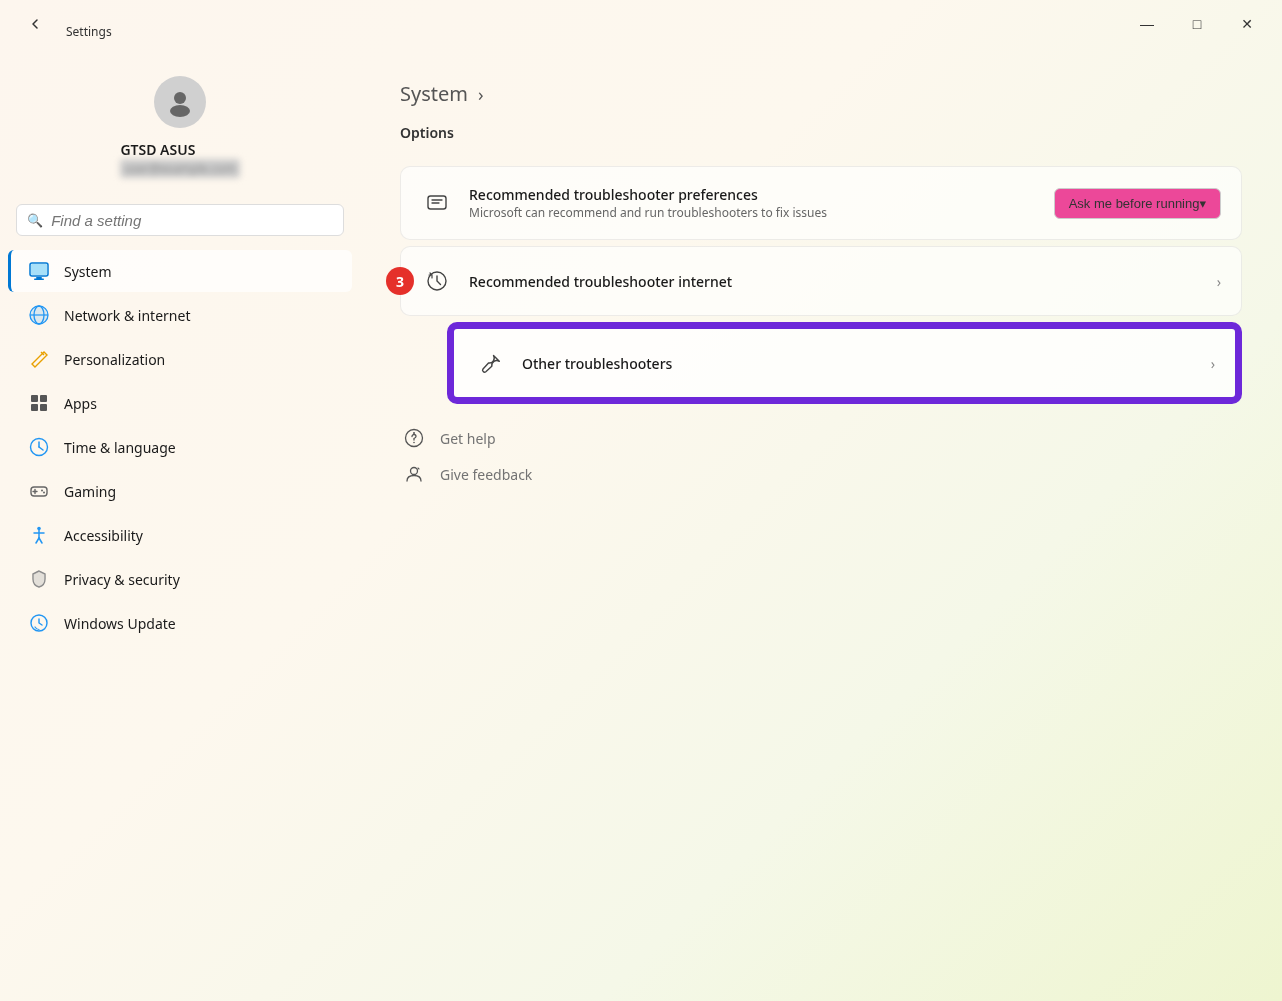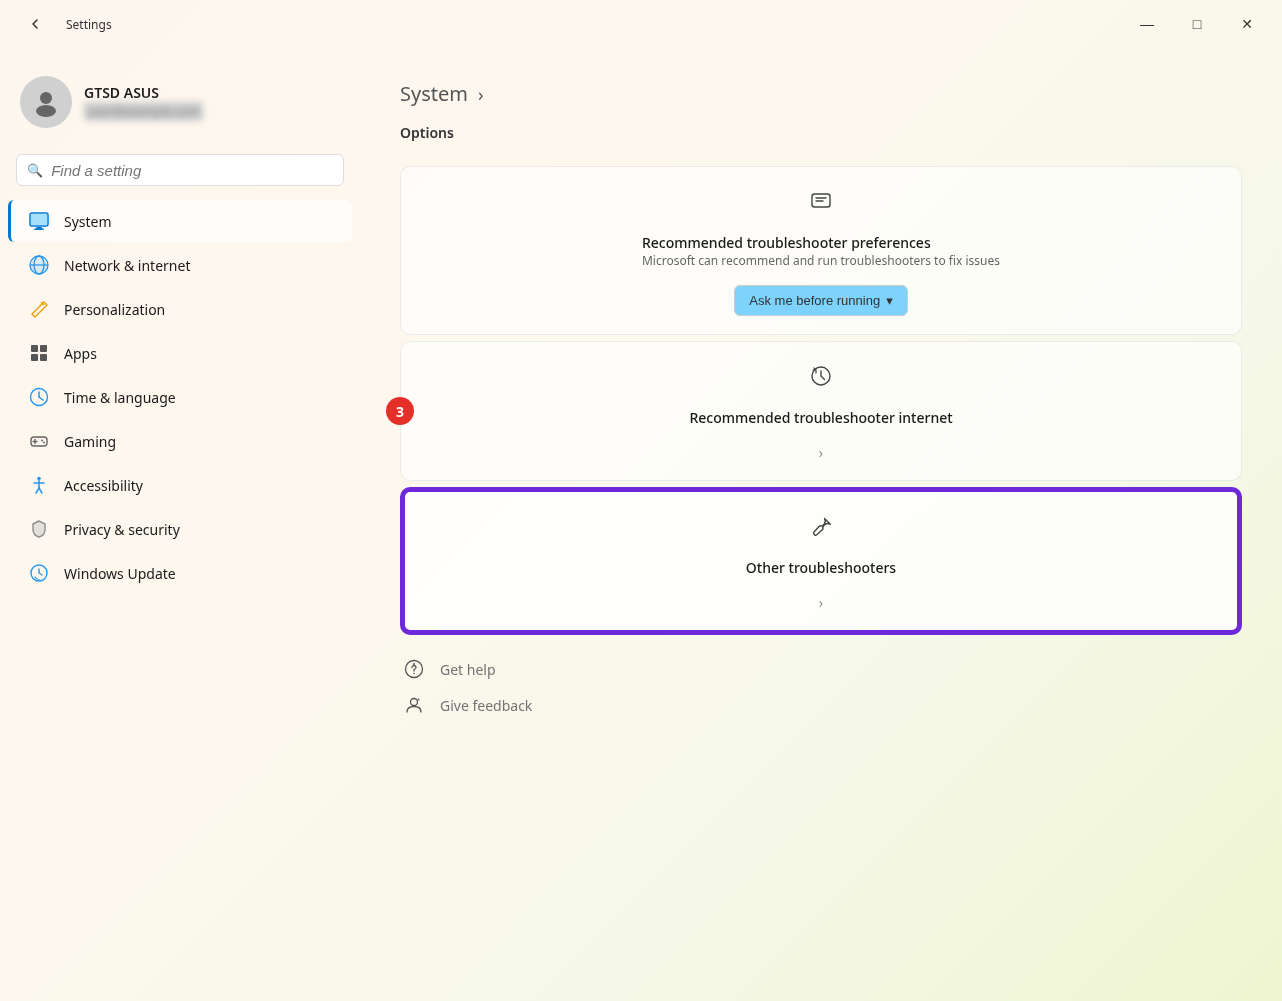--- a/index.html
+++ b/index.html
@@ -15,21 +15,21 @@
     .titlebar {
       height: 48px;
       display: flex;
       align-items: center;
       justify-content: space-between;
       padding: 0 12px;
       background: transparent;
     }
     .titlebar-left {
       display: flex;
-      align-items: center;
+      align-items: flex-end;
       gap: 8px;
     }
     .titlebar-title {
       font-size: 12px;
       color: #333;
     }
     .titlebar-controls {
       display: flex;
       gap: 4px;
     }
@@ -61,20 +61,21 @@
       display: flex;
       flex-direction: column;
       gap: 2px;
       overflow-y: auto;
     }
     .user-section {
       display: flex;
       align-items: center;
       gap: 12px;
       padding: 12px 20px 20px 20px;
+      flex-direction: column;
     }
     .avatar {
       width: 52px;
       height: 52px;
       border-radius: 50%;
       background: #d0d0d0;
       display: flex;
       align-items: center;
       justify-content: center;
       color: #666;
@@ -189,21 +190,20 @@
       border: 1px solid rgba(0,0,0,0.07);
       overflow: hidden;
     }
     .card-row {
       display: flex;
       align-items: center;
       padding: 18px 20px;
       gap: 16px;
       cursor: pointer;
       transition: background 0.15s;
-      flex-direction: column;
     }
     .card-row:not(:last-child) {
       border-bottom: 1px solid rgba(0,0,0,0.06);
     }
     .card-icon {
       width: 32px;
       height: 32px;
       display: flex;
       align-items: center;
       justify-content: center;
@@ -225,38 +225,39 @@
       margin-top: 0;
     }
     .card-action {
       display: flex;
       align-items: center;
       gap: 8px;
     }
     .dropdown-btn {
       display: flex;
       align-items: center;
-      gap: 6px;
+      gap: 0;
       padding: 7px 14px;
       border: 1px solid #ccc;
       border-radius: 6px;
-      background: #7dd3fc;
+      background: #ec4899;
       font-size: 13px;
       cursor: pointer;
       color: #333;
     }
     .chevron-right {
       font-size: 14px;
       color: #888;
     }
 
     
     .card-highlighted {
-      border: 5px solid #6d28d9;
+      border: 7px solid #6d28d9;
       background: rgba(255,255,255,0.8);
+      margin-left: 47px;
     }
 
     
     .links-section {
       margin-top: 20px;
       display: flex;
       flex-direction: column;
       gap: 8px;
     }
     .link-item {

